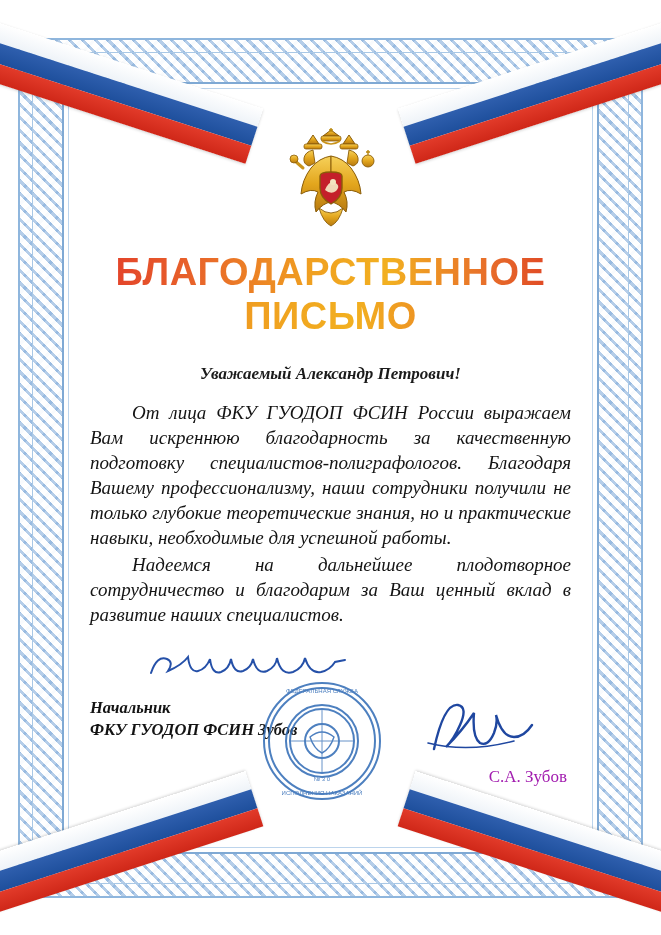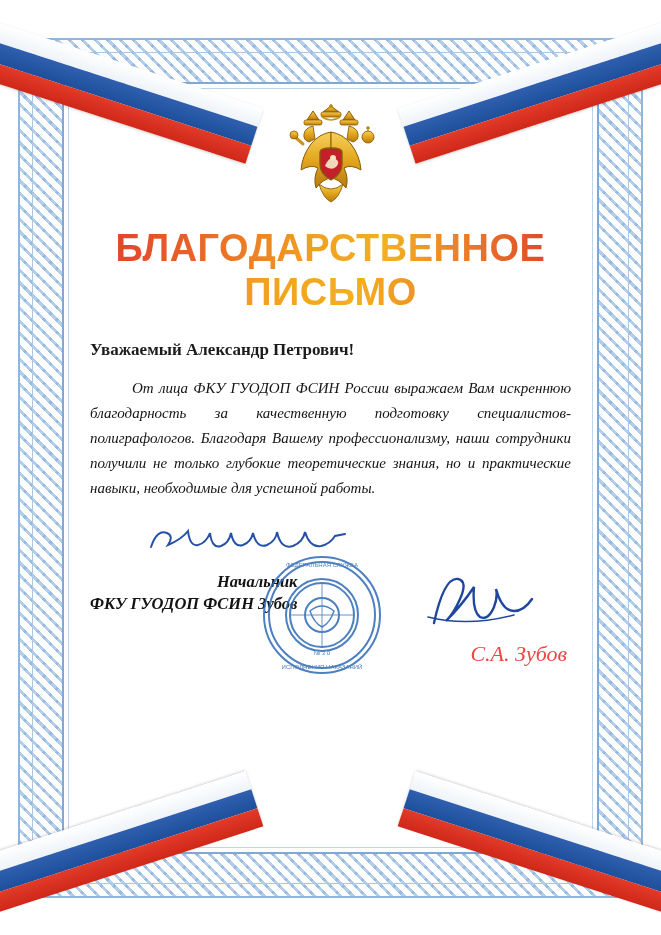--- a/index.html
+++ b/index.html
@@ -102,21 +102,21 @@
     right: -22px; bottom: 16px;
     transform: rotate(18deg);
     transform-origin: right bottom;
     box-shadow: 0 -1px 3px rgba(0,0,0,0.18);
   }
 
   
   .content {
     position: absolute;
     left: 90px;
-    top: 92px;
+    top: 116px;
     width: 481px;
     height: 740px;
   }
 
   .emblem {
     width: 100%;
     text-align: center;
     margin-top: 12px;
     height: 104px;
   }
@@ -142,30 +142,32 @@
     line-height: 44px;
     background: linear-gradient(90deg,#e8642a 0%, #f0a020 35%, #f2b020 55%, #e2502a 100%);
     -webkit-background-clip: text;
     background-clip: text;
     color: transparent;
     text-align: center;
     -webkit-text-fill-color: transparent;
   }
 
   .salutation {
+    text-align: center;
     margin-top: 26px;
+    font-style: italic;
     font-weight: bold;
     font-size: 17px;
     color: #1b1b1b;
   }
 
   .body-text {
     margin-top: 16px;
     font-style: italic;
-    font-size: 15px;
+    font-size: 19px;
     line-height: 25px;
     text-align: justify;
     color: #141414;
   }
   .body-text p {
     margin: 0 0 2px 0;
     text-indent: 42px;
   }
 
   .signature-block {
@@ -182,44 +184,42 @@
   }
   .post {
     position: absolute;
     left: 0;
     top: 44px;
     font-style: italic;
     font-weight: bold;
     font-size: 16.5px;
     line-height: 22px;
     color: #131313;
-    text-align: right;
   }
   .stamp {
     position: absolute;
     left: 170px;
     top: 26px;
     width: 124px;
     height: 124px;
     opacity: 0.85;
   }
   .sign-big {
     position: absolute;
     left: 330px;
     top: 34px;
     width: 150px;
     height: 80px;
   }
   .signer-name {
     position: absolute;
     right: 4px;
     top: 114px;
-    font-style: italic;
-    font-size: 22px;
-    color: #ef4444;
+    font-size: 17px;
+    color: #a21caf;
   }
 </style>
 </head>
 <body>
 
 <div class="page">
 
   <div class="border-outer">
     <div class="border-mid"></div>
   </div>
@@ -288,20 +288,21 @@
 
     <div class="title">
       <div class="line1">БЛАГОДАРСТВЕННОЕ</div>
       <div class="line2">ПИСЬМО</div>
     </div>
 
     <div class="salutation">Уважаемый Александр Петрович!</div>
 
     <div class="body-text">
       <p>От лица ФКУ ГУОДОП ФСИН России выражаем Вам искреннюю благодарность за качественную подготовку специалистов-полиграфологов. Благодаря Вашему профессионализму, наши сотрудники получили не только глубокие теоретические знания, но и практические навыки, необходимые для успешной работы.</p>
+      <p>Надеемся на дальнейшее плодотворное сотрудничество и благодарим за Ваш ценный вклад в развитие наших специалистов.</p>
     </div>
 
     <div class="signature-block">
 
       <svg class="sign-scribble" viewBox="0 0 230 40">
         <path d="M6 26 q6 -18 16 -14 q7 3 1 12 q14 -6 20 -14 q2 16 10 14 q8 -2 12 -12 q2 16 11 13 q8 -3 10 -13
                  q3 15 12 12 q8 -3 10 -12 q4 16 14 12 q9 -4 10 -13 q4 18 16 14 q10 -4 12 -14 q5 16 16 14
                  q9 -2 14 -10 l10 -2" fill="none" stroke="#2550a8" stroke-width="2" stroke-linecap="round"></path>
       </svg>
 

